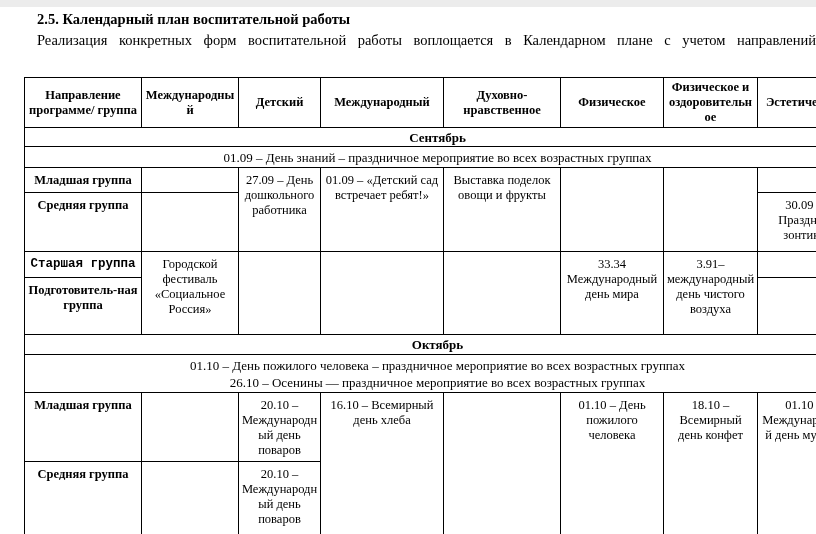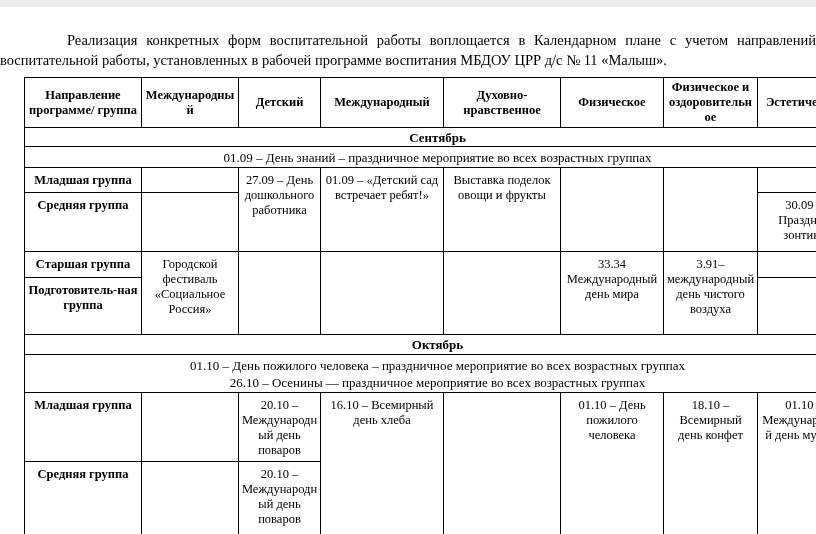--- a/index.html
+++ b/index.html
@@ -2,55 +2,55 @@
 <html><head>
 <meta charset="utf-8">
 <style>
   * { margin:0; padding:0; box-sizing:border-box; }
   html,body { width:816px; height:534px; overflow:hidden; background:#ffffff;
               font-family:"Liberation Serif", serif; color:#000; }
   .page { position:relative; width:816px; height:534px; background:#fff; }
   .top-strip { position:absolute; top:0; left:0; width:816px; height:7px; background:#ececec; }
   .heading { position:absolute; top:11px; left:37px; font-size:14.5px; font-weight:bold; white-space:nowrap; }
   .intro { position:absolute; top:31px; left:0; width:816px; font-size:14.5px; line-height:19.5px; }
-  .intro .l1 { display:block; text-align:justify; text-align-last:justify; text-indent:37px;padding-left:30px; }
+  .intro .l1 { display:block; text-align:justify; text-align-last:justify; text-indent:37px; }
   .intro .l2 { display:block; text-align:left; }
   table.plan { position:absolute; left:24px; top:77px; width:826px;
                border-collapse:collapse; table-layout:fixed; }
   .plan th, .plan td { border:1px solid #000; text-align:center; vertical-align:top;
                font-size:12.5px; line-height:15px; padding:5px 2px 2px;
                overflow-wrap:break-word; word-wrap:break-word; }
   .plan th { font-weight:bold; vertical-align:middle; padding:2px 2px; }
   .plan td.group { font-weight:bold; }
   .plan tr.month td { font-weight:bold; font-size:13px; vertical-align:middle; padding:1px 2px; }
   .plan tr.events td { font-size:13px; vertical-align:middle; padding:1px 2px; line-height:17px; }
   .plan tr.events td span { display:block; }
   
   .h-head  { height:49px; }
   .h-m1    { height:19px; }
   .h-e1    { height:21px; }
   .h-s-ml  { height:25px; }
   .h-s-sr  { height:59px; }
-  .h-s-st  { height:26px; }
+  .h-s-st  { height:26px;font-family:Liberation Mono, monospace; }
   .h-s-pg  { height:57px; }
   .h-m2    { height:20px; }
   .h-e2    { height:38px; }
   .h-o-ml  { height:69px; }
   .h-o-sr  { height:95px; }
 </style>
 </head>
 <body>
 
 <div class="page">
   <div class="top-strip"></div>
 
+  <div class="heading">2.5. Календарный план воспитательной работы</div>
 
   <p class="intro">
     <span class="l1">Реализация конкретных форм воспитательной работы воплощается в Календарном плане с учетом направлений</span>
-    <span class="l2">воспитательной работы, установленных в рабочей программе воспитания МБДОУ ЦРР д/с № 11 «Малыш».</span>
   </p>
 
   <table class="plan">
     <colgroup>
       <col style="width:117px">
         <col style="width:97px">
         <col style="width:82px">
         <col style="width:123px">
       <col style="width:117px">
         <col style="width:103px">

